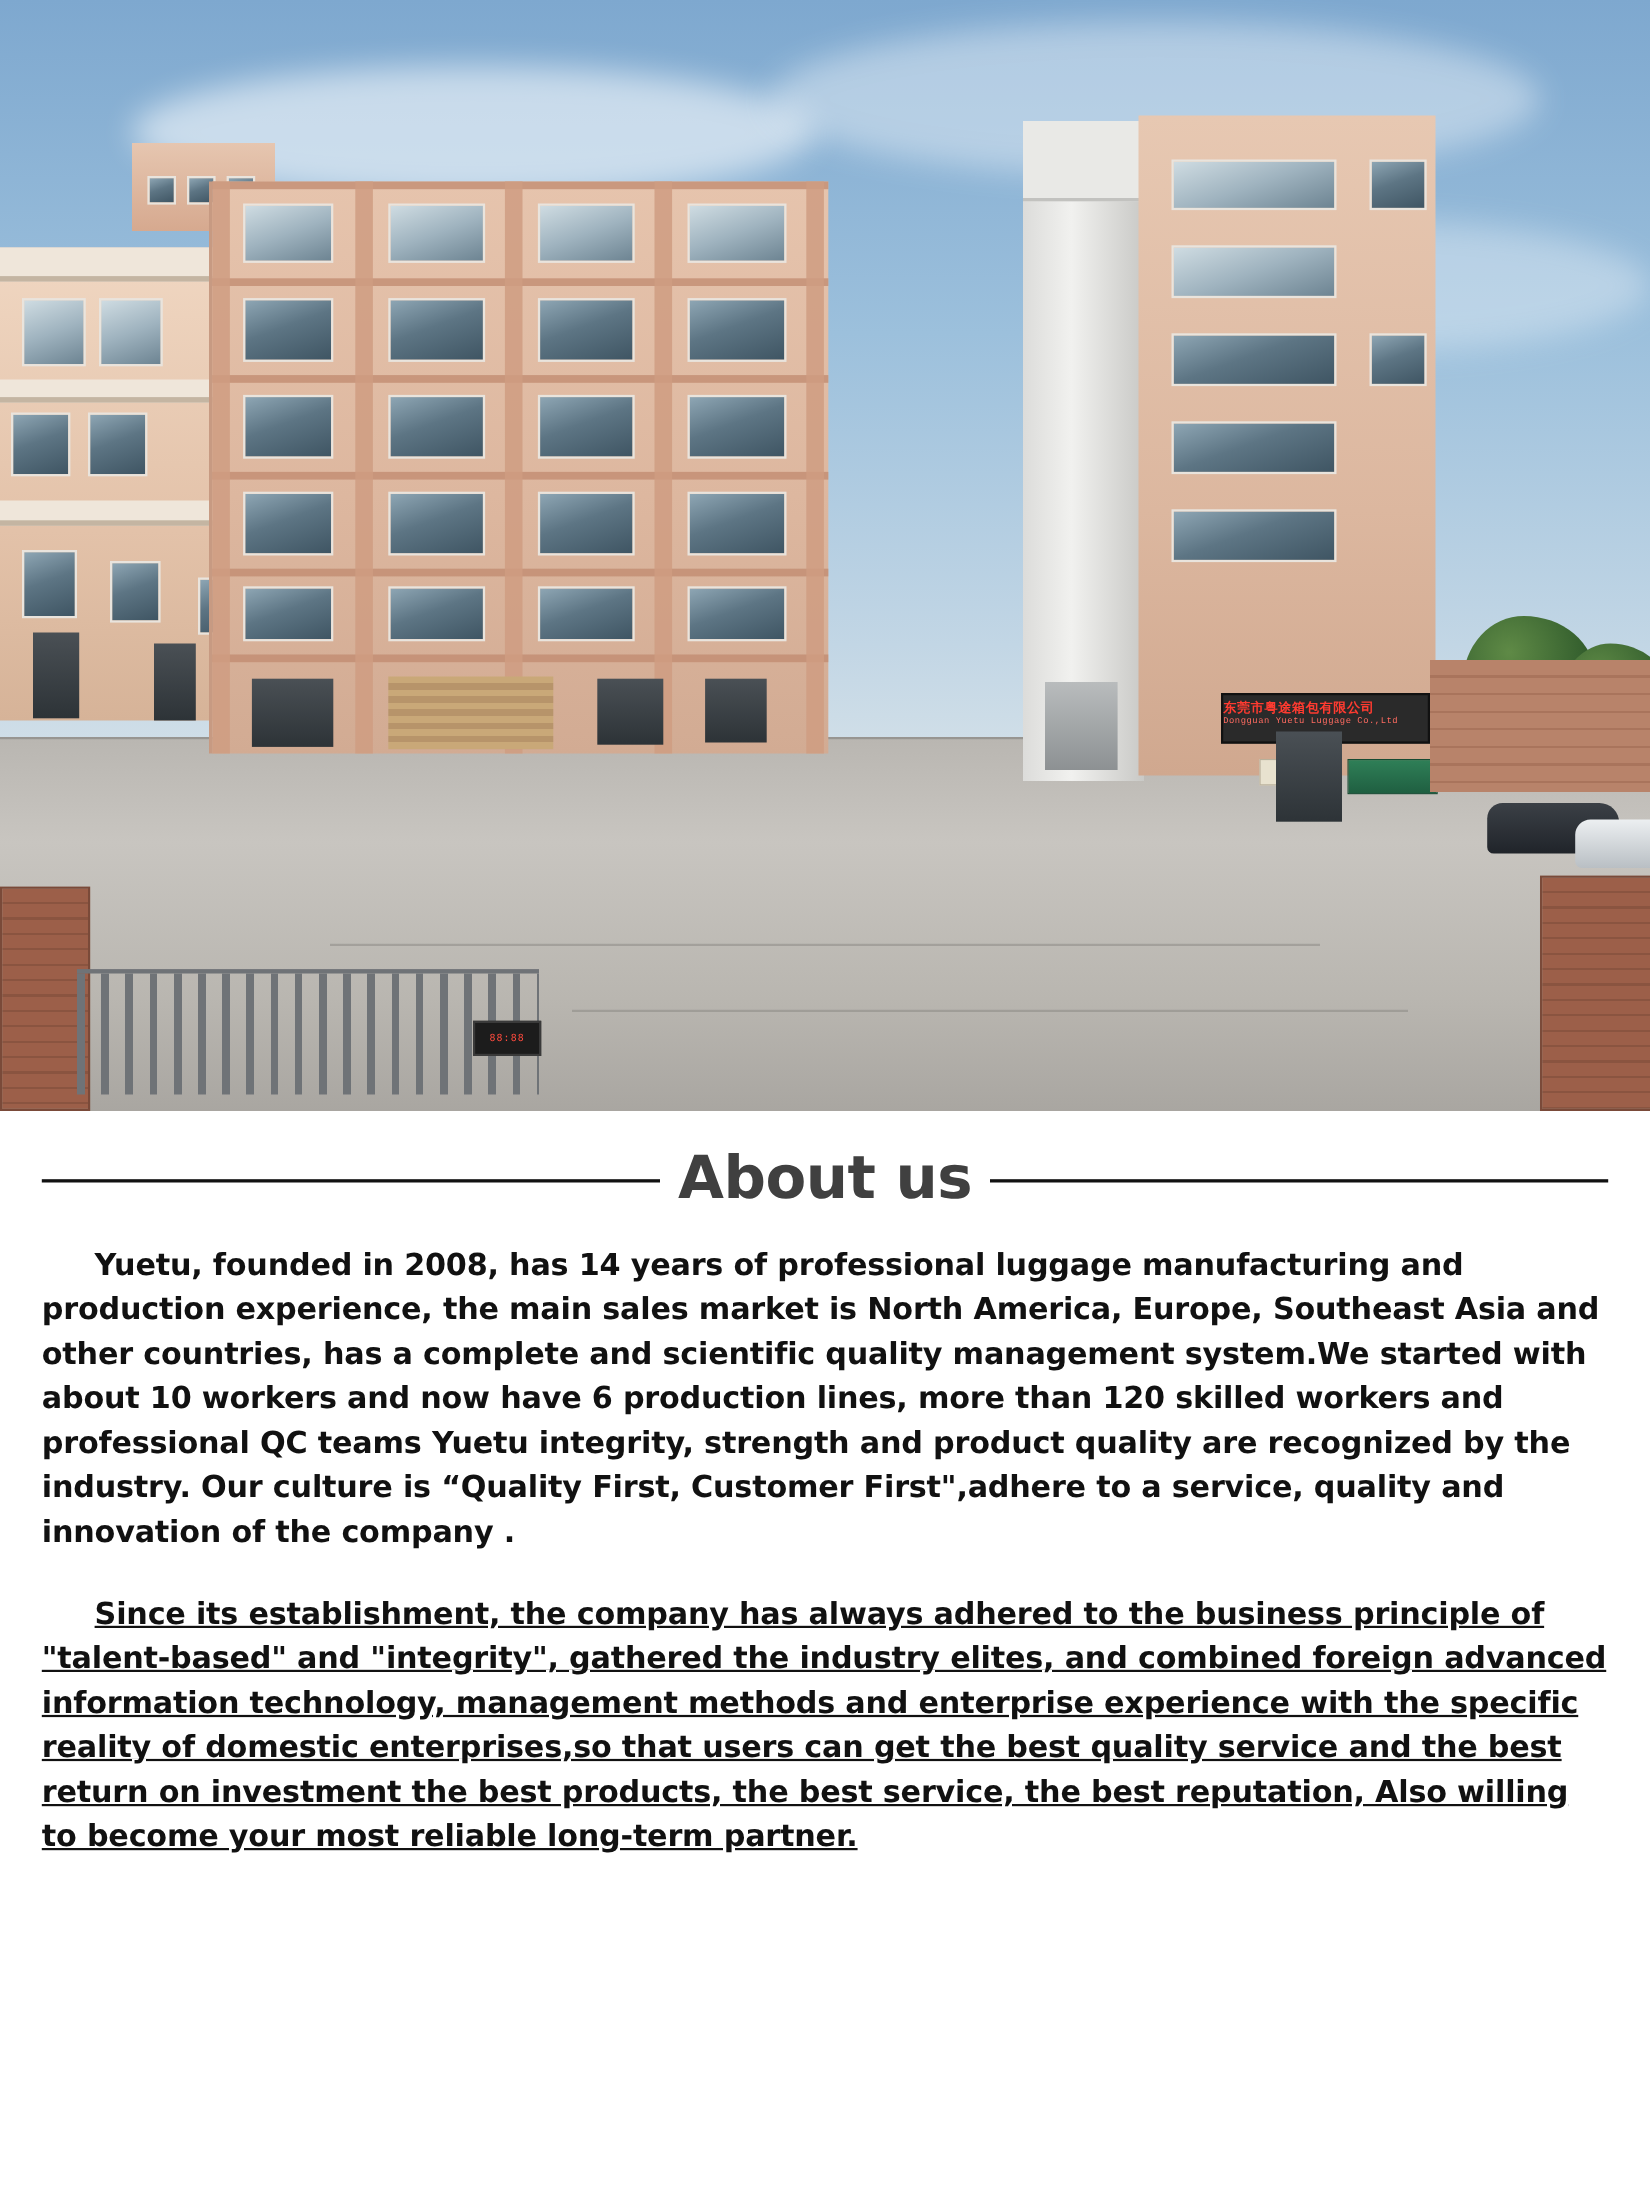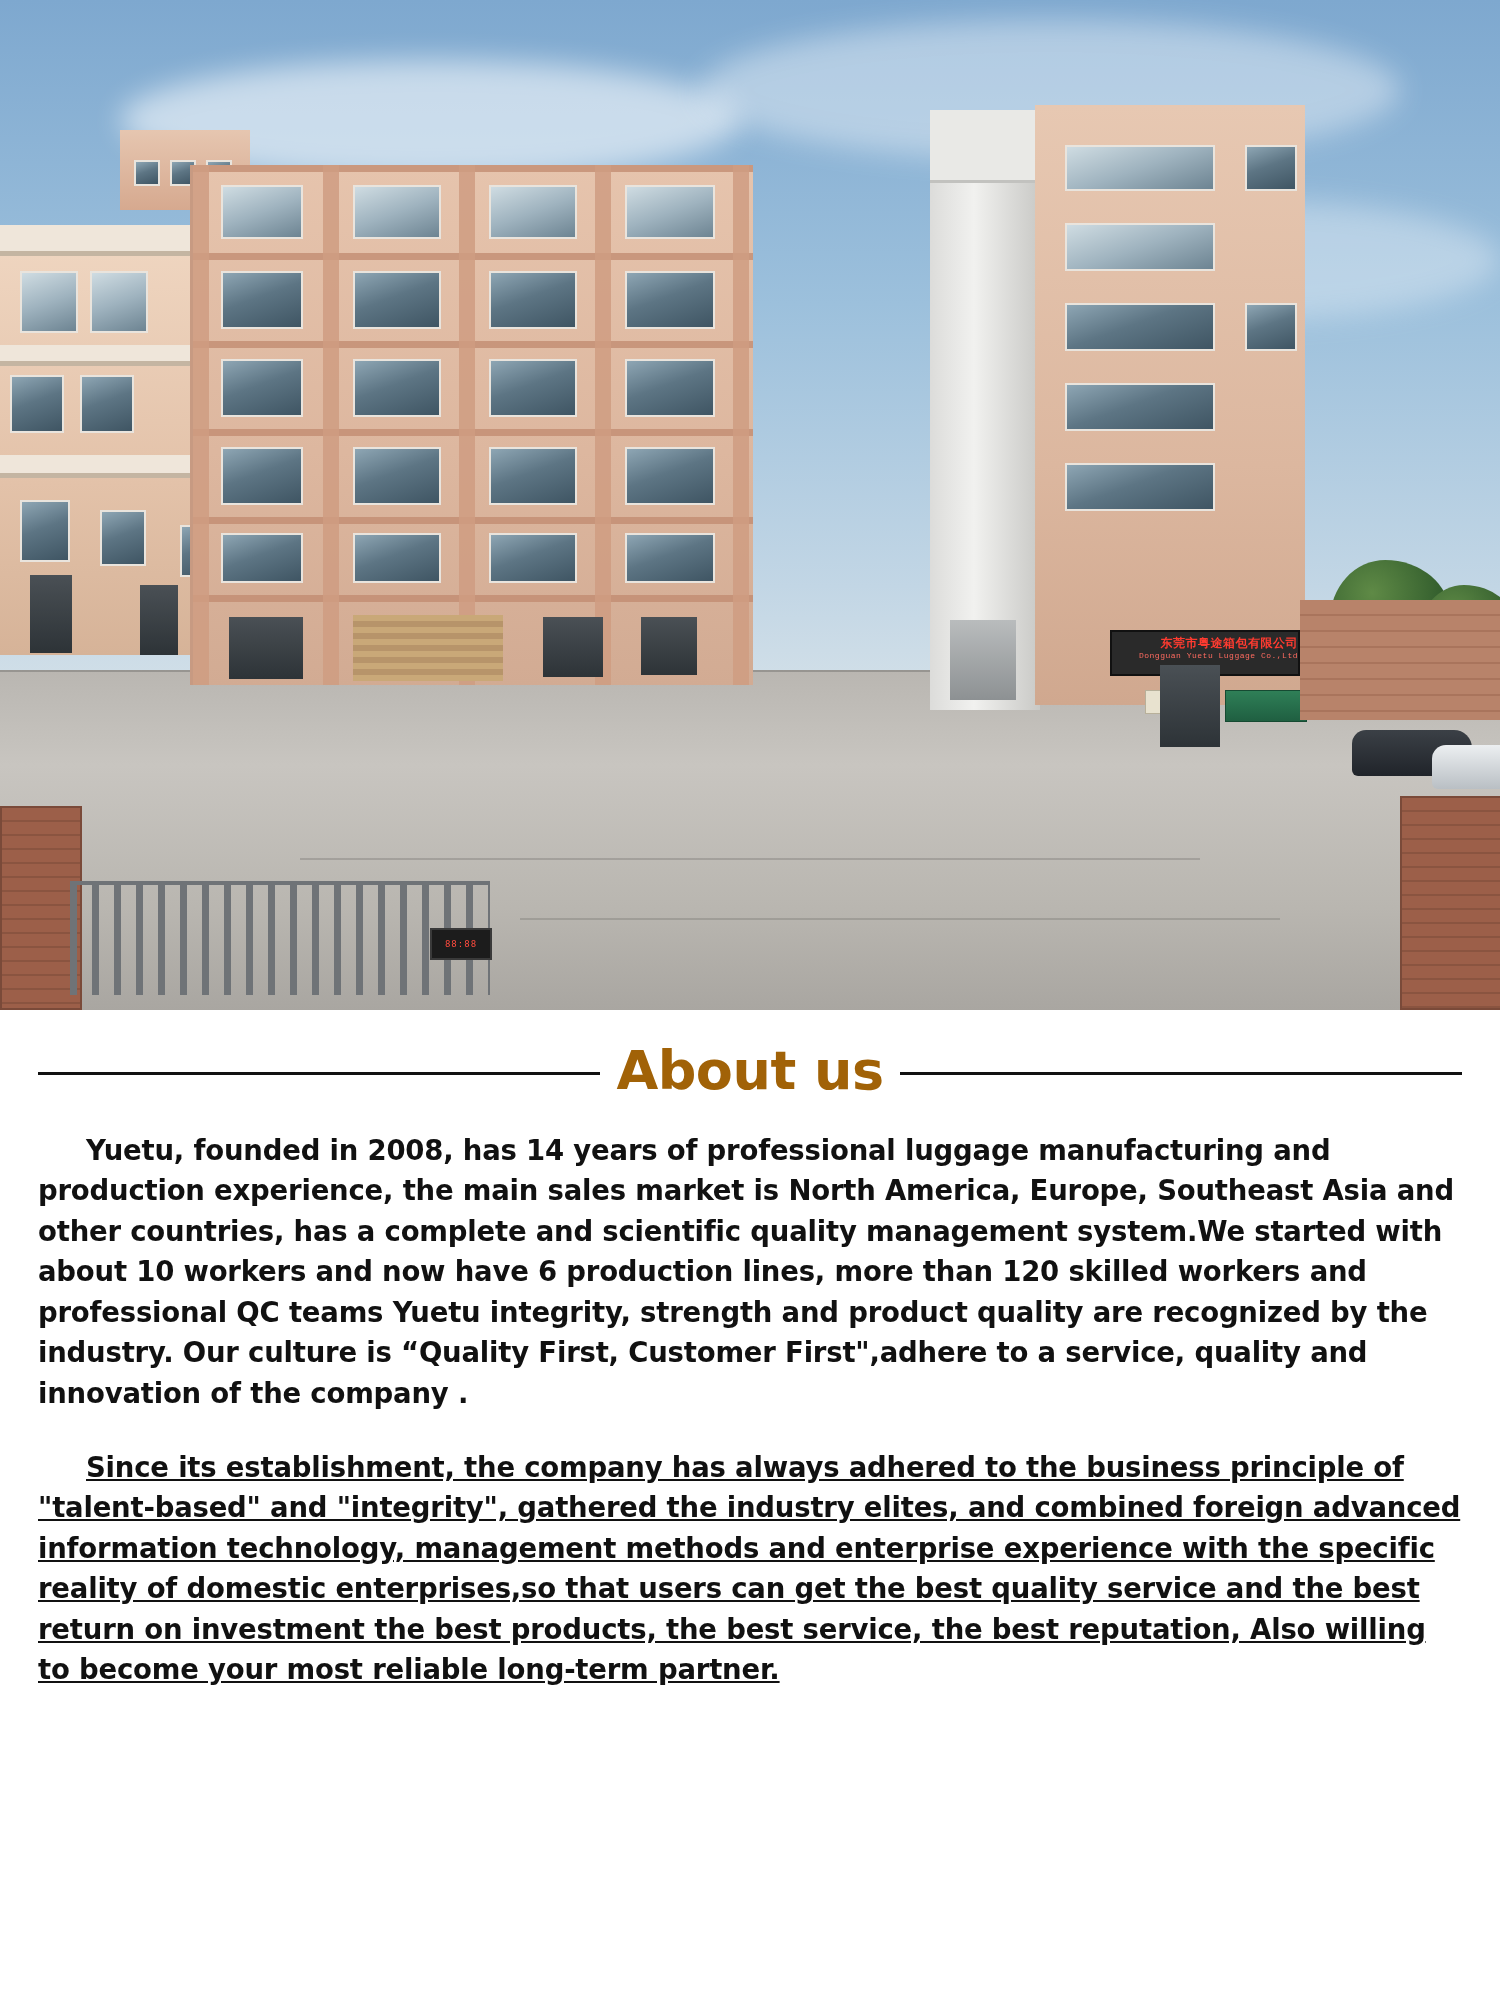--- a/index.html
+++ b/index.html
@@ -142,21 +142,21 @@
   
   .signboard {
     position: absolute;
     left: 1110px; top: 630px;
     width: 190px; height: 46px;
     background: #2a2a2a;
     border: 2px solid #111;
     color: #e33;
     font-size: 11px;
     line-height: 1.25;
-    text-align: right;
+    text-align: left;
     padding-top: 4px;
     box-sizing: border-box;
     letter-spacing: .5px;
     overflow: hidden;
   }
   .signboard .cn { color:#ff3b30; font-weight:700; font-size:12px;}
   .signboard .en { color:#ff6b60; font-size:8px;font-family:Liberation Mono, monospace;}
   .sign-small{
     position:absolute; left:1145px; top:690px;
     width:70px; height:22px; background:#e8e2cf; border:1px solid #b8b09a;
@@ -235,21 +235,21 @@
   .rule.left { left: 0; width: 600px; }
   .rule.right { right: 0; width: 600px; }
   .about-title {
     position: relative;
     z-index: 2;
     background: #fff;
     padding: 0 16px;
     font-size: 54px;
     font-weight: 700;
     letter-spacing: -0.5px;
-    color: #a16207;
+    color: #404040;
     font-family: "DejaVu Sans", sans-serif;
   }
   .body-text {
     font-family: "DejaVu Sans", sans-serif;
     font-weight: 700;
     font-size: 27.5px;
     line-height: 1.47;
     color: #111;
     letter-spacing: -0.2px;
     margin: 0 0 34px 0;

